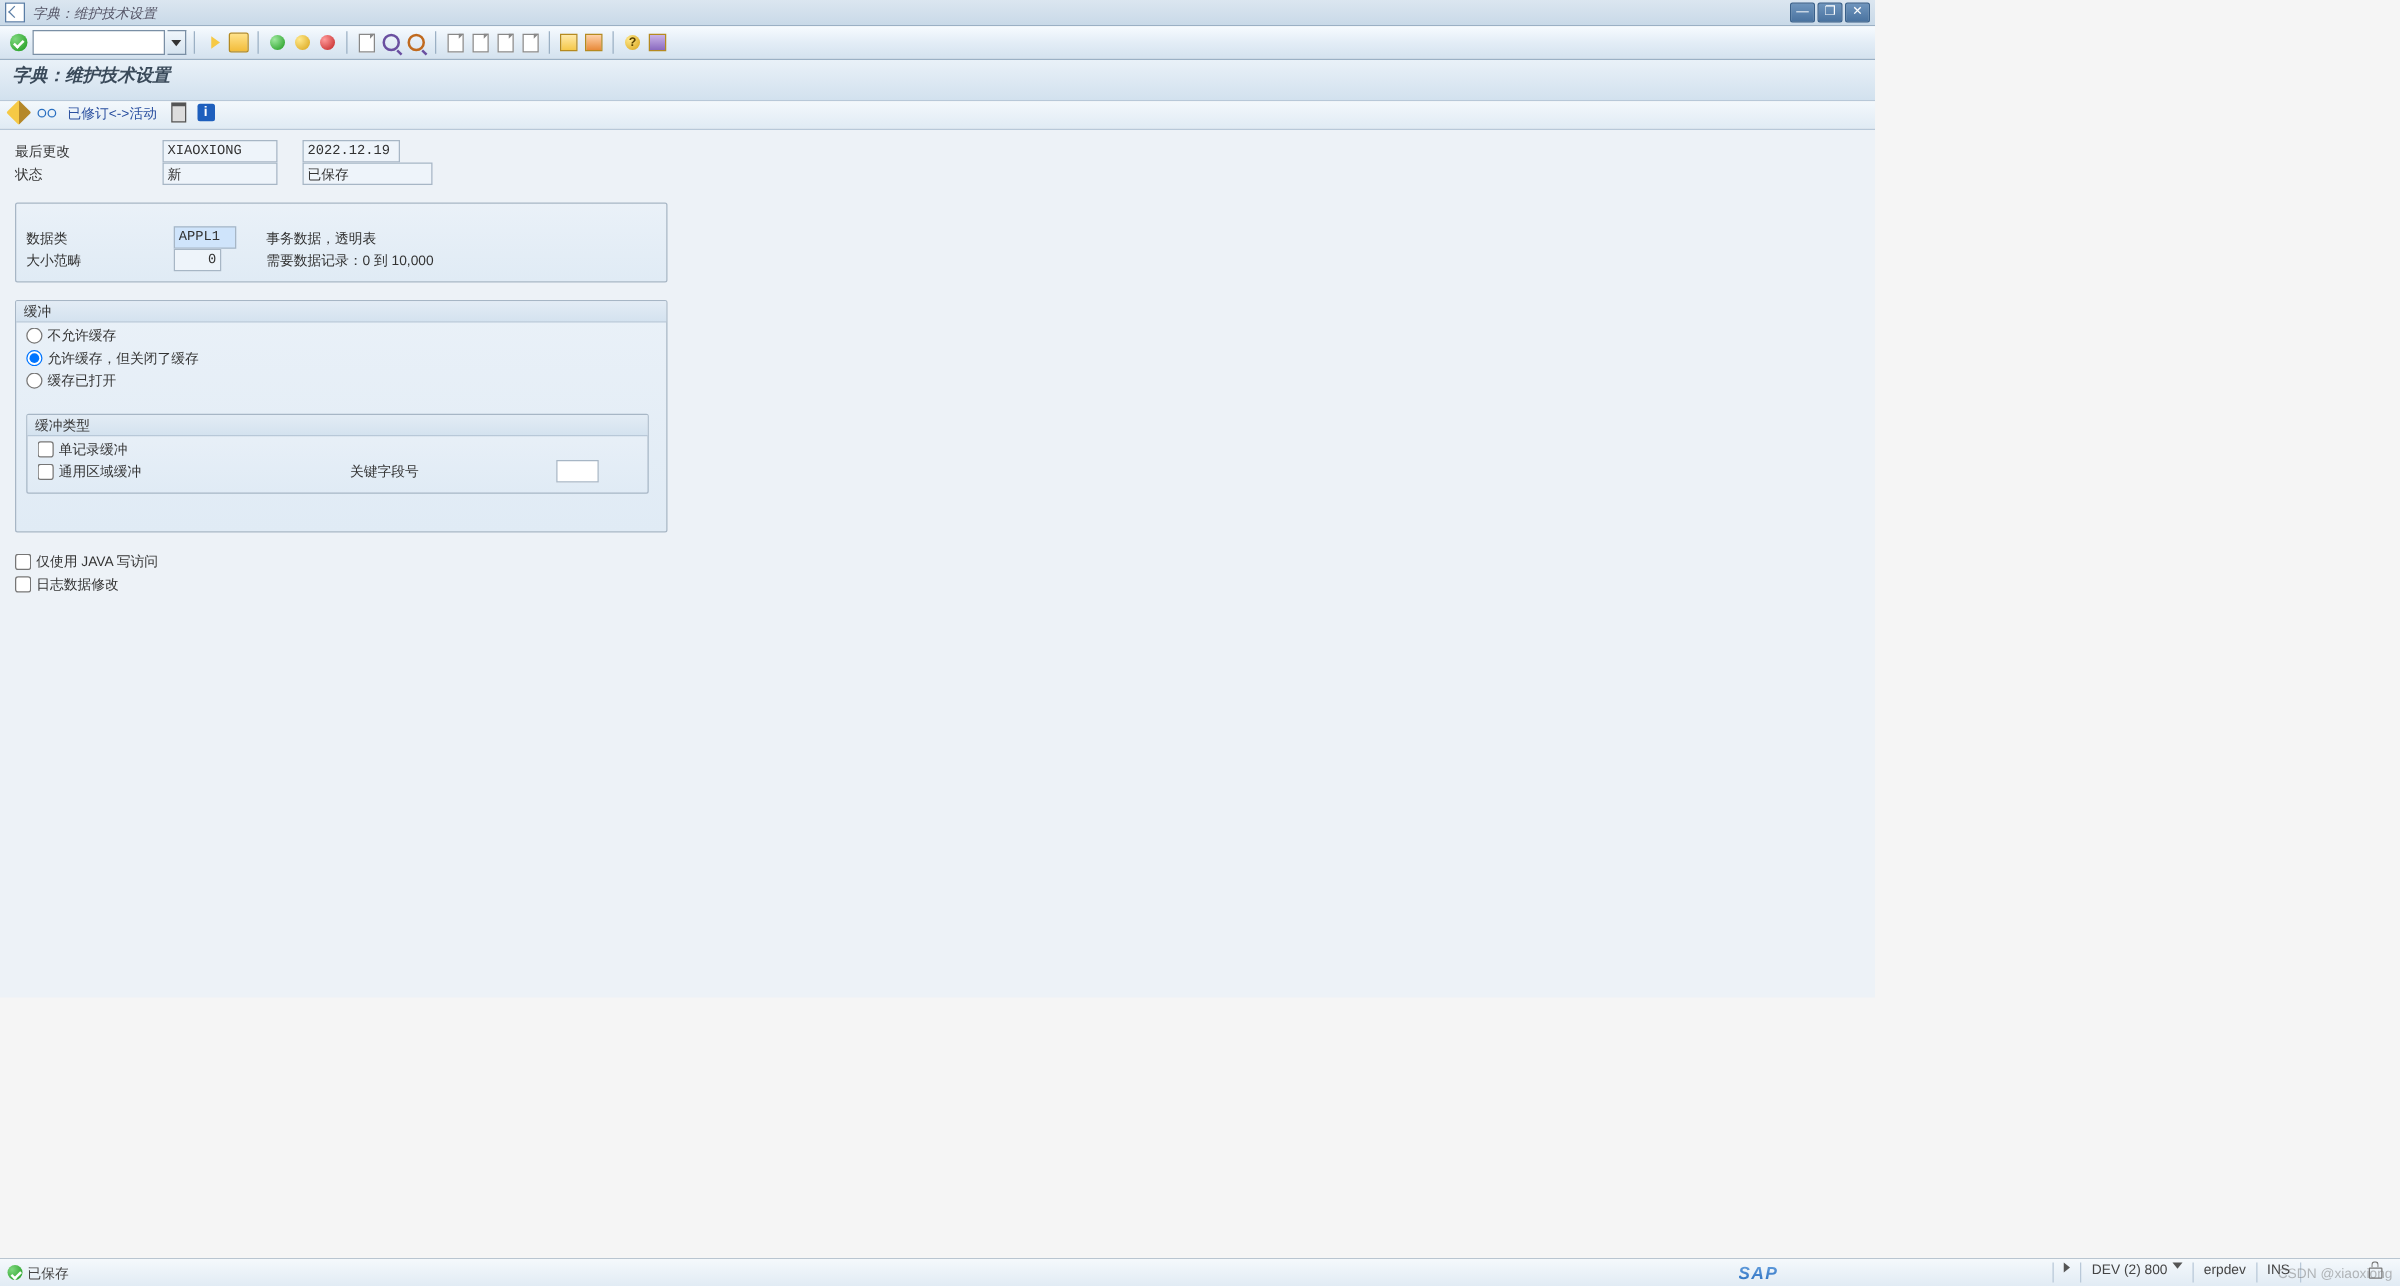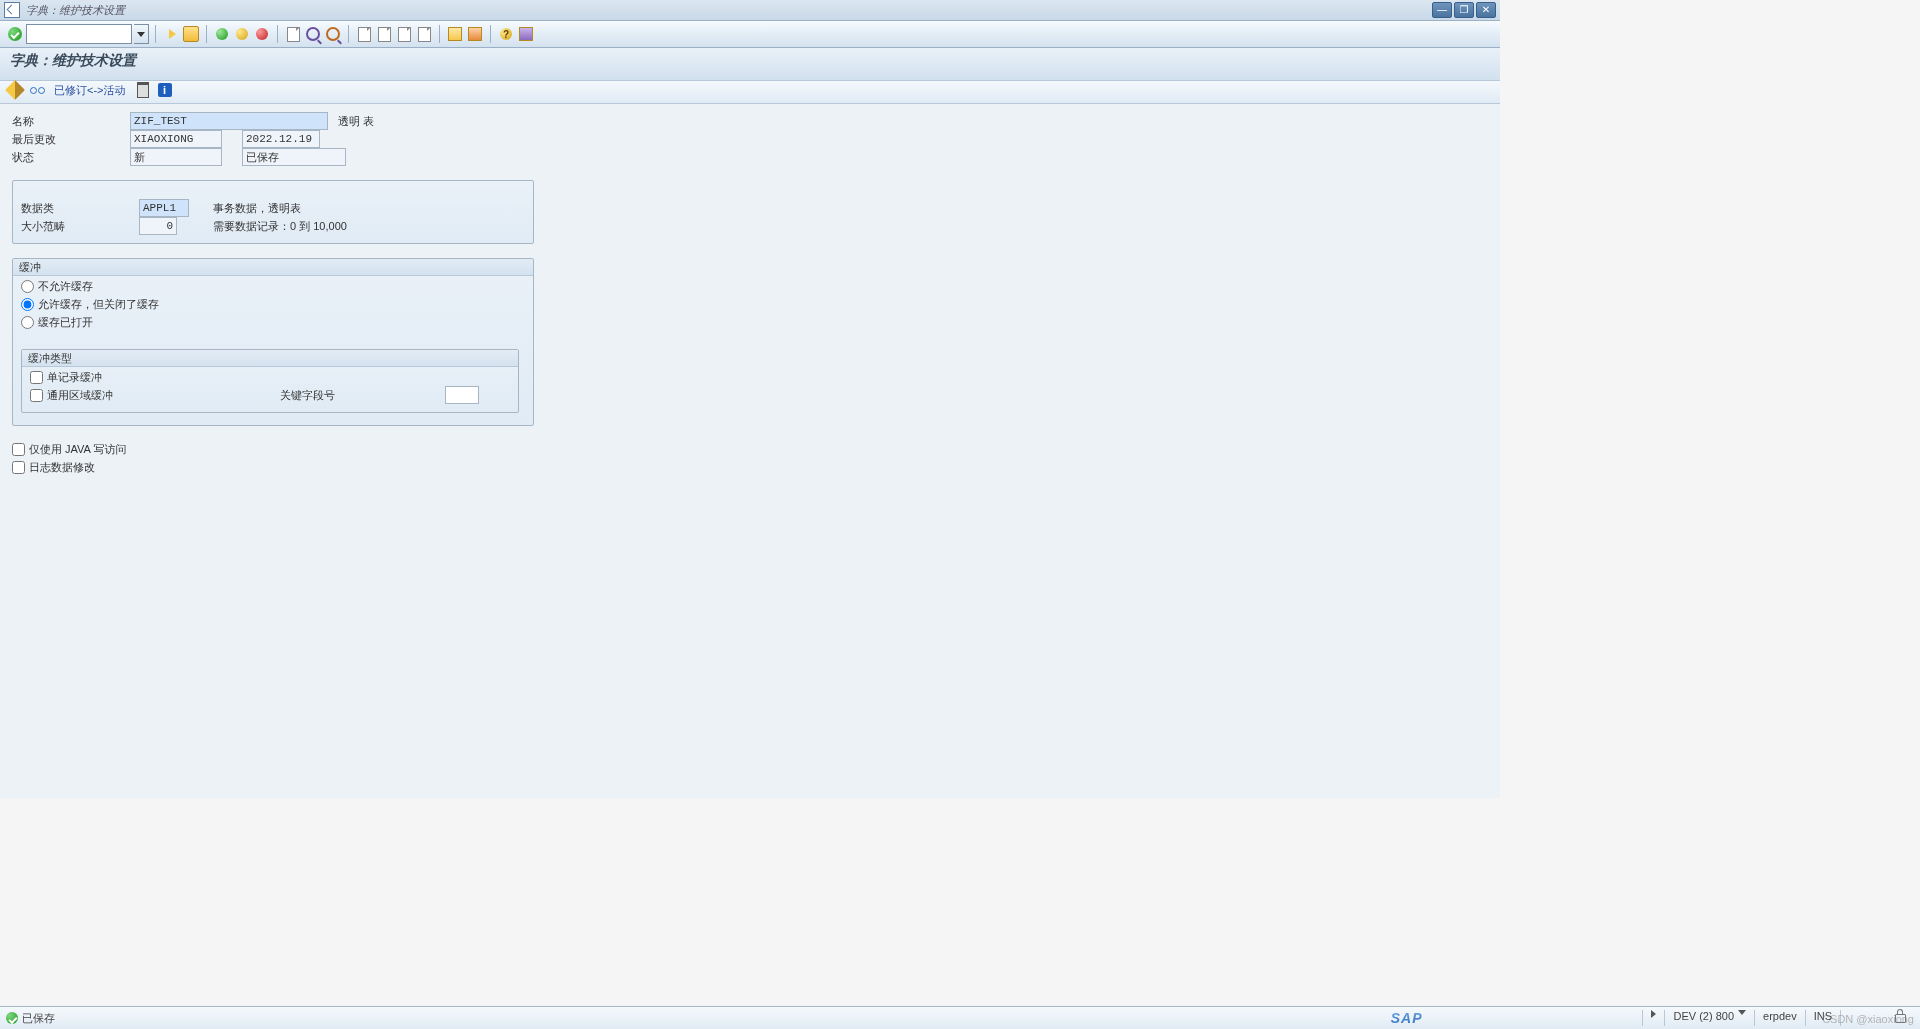--- a/index.html
+++ b/index.html
@@ -165,25 +165,20 @@
       <div class="ic-trash"></div>
     </div>
   <div class="tb-btn">
       <div class="ic-info">i</div>
     </div>
 </div>
 
 <div class="content">
 
   <div class="row">
-    <div class="lbl">名称</div>
-    <div class="fld hl w1">ZIF_TEST</div>
-    <div class="side">透明 表</div>
-  </div>
-  <div class="row">
     <div class="lbl">最后更改</div>
     <div class="fld w3">XIAOXIONG</div>
     <div style="width:20px"></div>
     <div class="fld w4">2022.12.19</div>
   </div>
   <div class="row">
     <div class="lbl">状态</div>
     <div class="fld w3">新</div>
     <div style="width:20px"></div>
     <div class="fld w5">已保存</div>
@@ -195,21 +190,21 @@
       <div class="fld hl" style="width:42px">APPL1</div>
       <div class="side" style="margin-left:24px">事务数据，透明表</div>
     </div>
     <div class="row">
       <div class="lbl">大小范畴</div>
       <div class="fld w6">0</div>
       <div class="side" style="margin-left:36px">需要数据记录：0 到 10,000</div>
     </div>
   </div>
 
-  <div class="groupbox" style="padding-bottom:12px">
+  <div class="groupbox" style="padding-bottom:30px">
     <div class="gb-title">缓冲</div>
     <label class="radio">
       <input type="radio" name="buf" style="">
         <span>不允许缓存</span>
     </label>
     <label class="radio">
       <input type="radio" name="buf" checked="" style="">
         <span>允许缓存，但关闭了缓存</span>
     </label>
     <label class="radio">

